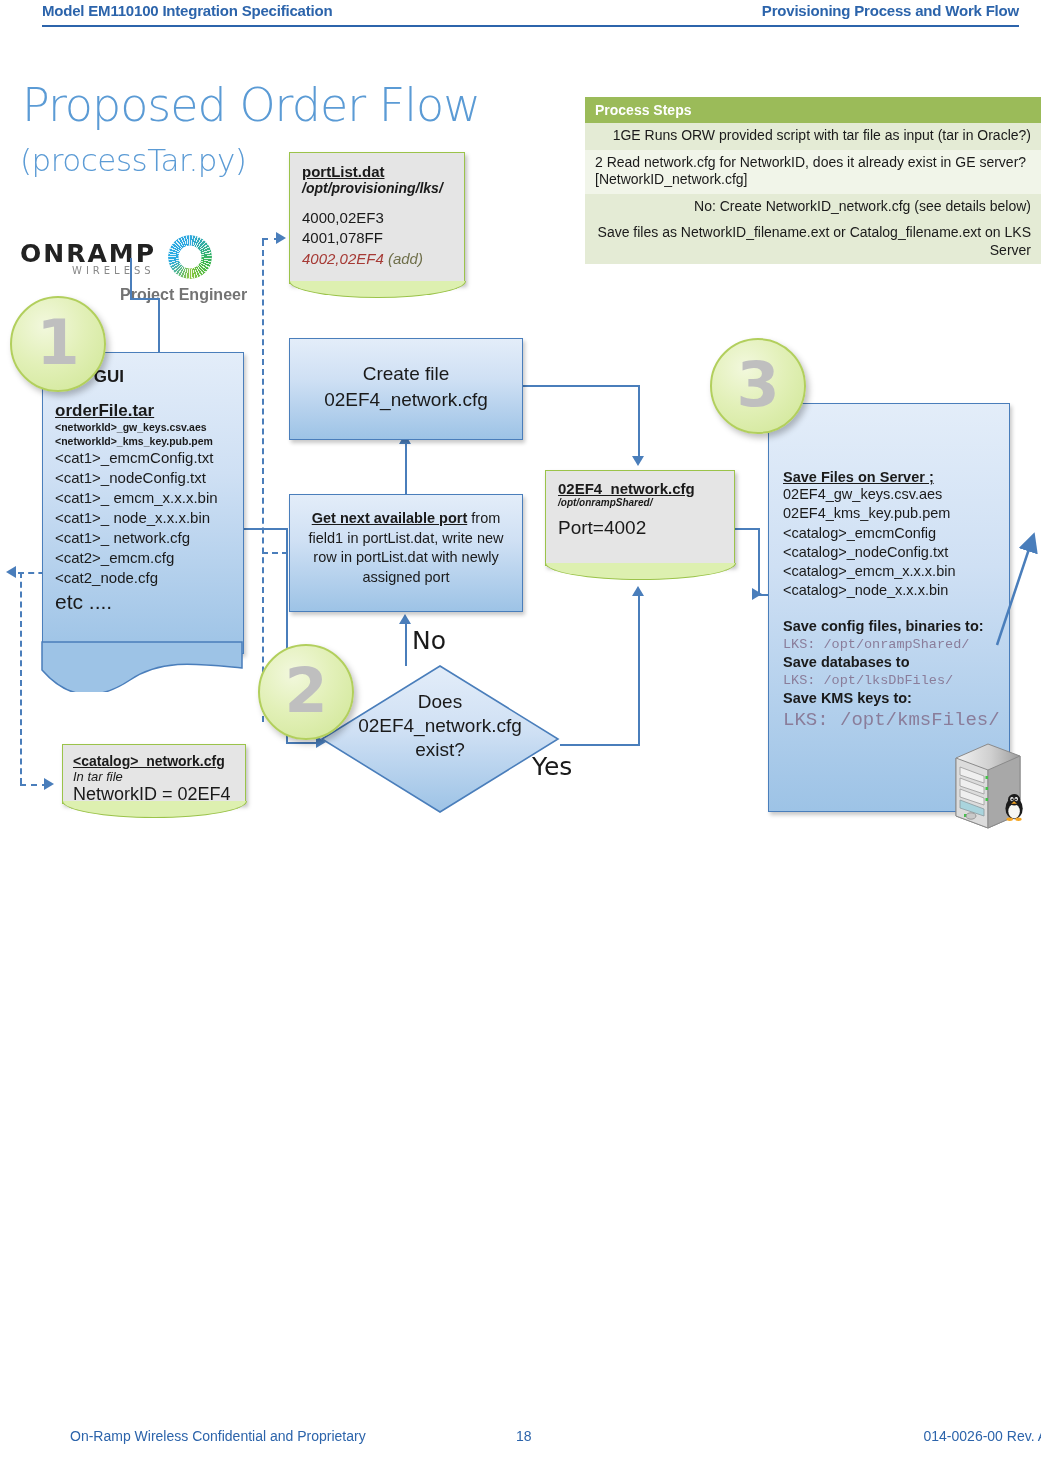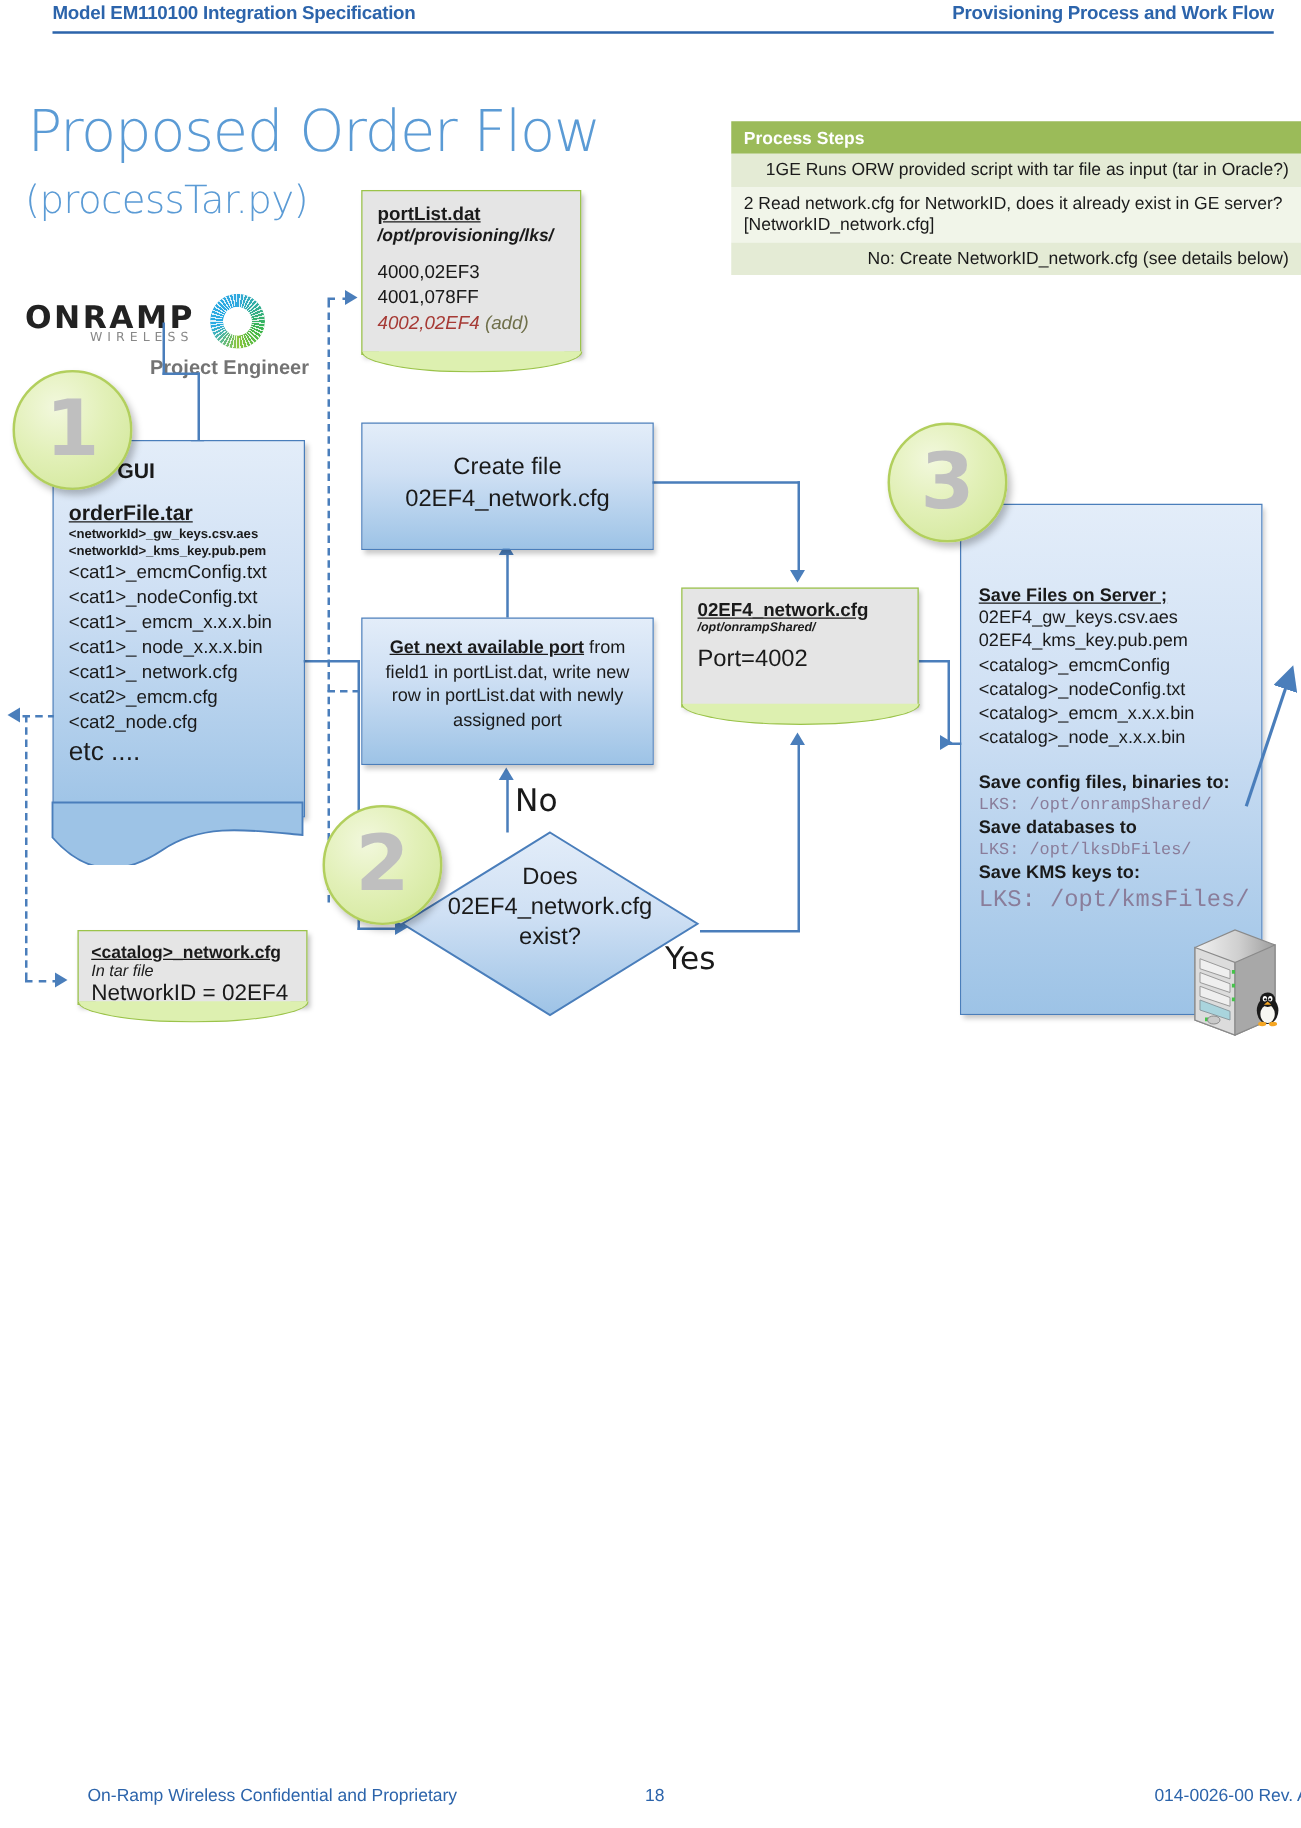--- a/index.html
+++ b/index.html
@@ -105,20 +105,23 @@
   <div class="hd">Process Steps</div>
 
   <div class="r a">
     <span class="num">1</span><span>GE Runs ORW provided script with tar file as input (tar in Oracle?)</span>
   </div>
   <div class="r b">
     <span>2</span>&nbsp;<span>Read network.cfg for NetworkID, does it already exist in GE server? [NetworkID_network.cfg]</span>
   </div>
   <div class="r a ind">
     <span>No:  Create NetworkID_network.cfg (see details below)</span>
+  </div>
+  <div class="r a">
+    <span>Save files as NetworkID_filename.ext or Catalog_filename.ext on LKS Server</span>
   </div>
 </div>
 
 <div class="ln v" style="left:130px;top:258px;height:42px;"></div>
 <div class="ln h" style="left:130px;top:298px;width:30px;"></div>
 <div class="ln v" style="left:158px;top:298px;height:58px;"></div>
 <div class="ar dn" style="left:152px;top:352px;"></div>
 
 <div class="dv" style="left:262px;top:240px;height:482px;"></div>
 <div class="dh" style="left:262px;top:238px;width:18px;"></div>

